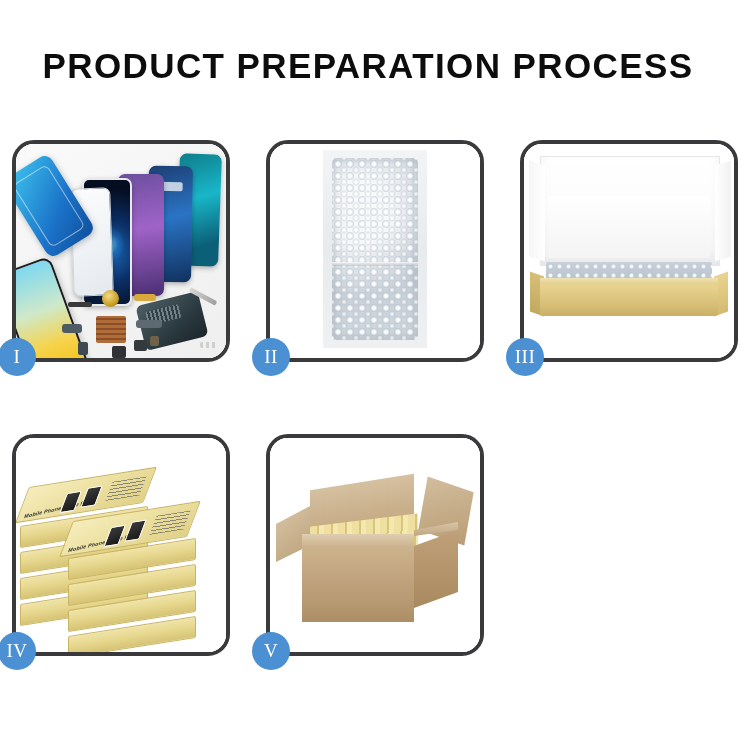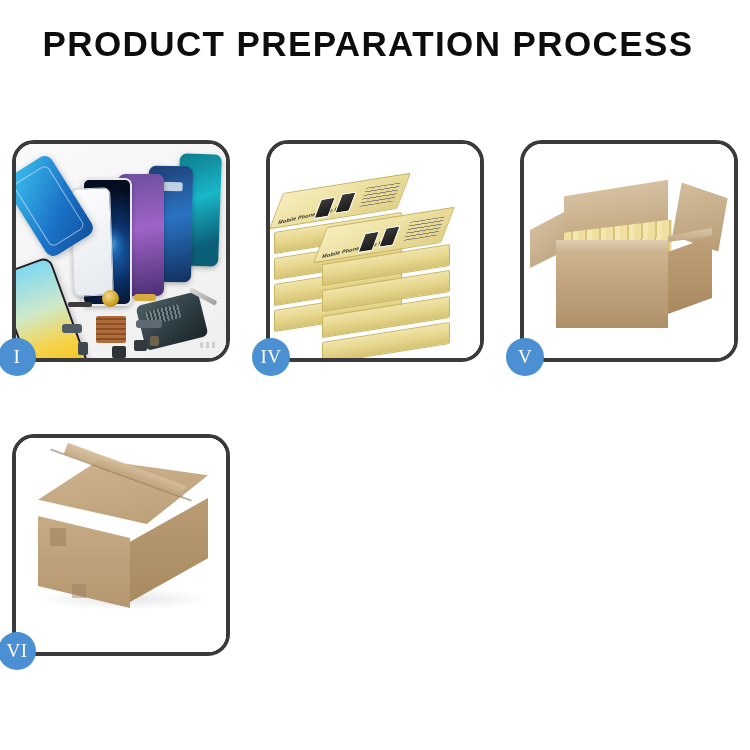--- a/index.html
+++ b/index.html
@@ -11,21 +11,21 @@
     width: 750px;
     height: 750px;
     font-family: "Liberation Sans", sans-serif;
     overflow: hidden;
     position: relative;
   }
 
   
   #header {
     width: 736px;
-    padding-top: 24px;
+    padding-top: 46px;
     text-align: center;
   }
   #main-title {
     font-family: "Liberation Sans", sans-serif;
     font-size: 35px;
     font-weight: bold;
     letter-spacing: 1.4px;
     color: #0d0d0d;
     line-height: 40px;
     white-space: nowrap;
@@ -459,21 +459,47 @@
       <div class="part pt-small1"></div>
       <div class="part pt-small2"></div>
       <div class="part pt-small3"></div>
       <div class="part pt-small4"></div>
       <div class="part pt-tweez"></div>
       <div class="part pt-screws"></div>
     </div>
     <div class="badge">I</div>
   </div>
 
-
+  <div class="panel">
+    <div class="panel-inner">
+      <div class="p2-bg"></div>
+      <div class="bubble-sheet">
+        <div class="bubble-item">
+          <div class="bubbles"></div>
+          <div class="bubbles2"></div>
+          <div class="bubble-seam"></div>
+        </div>
+      </div>
+    </div>
+    <div class="badge">II</div>
+  </div>
+
+  <div class="panel">
+    <div class="panel-inner">
+      <div class="p3-bg"></div>
+      <div class="box3-lid"></div>
+      <div class="box3-foam"></div>
+      <div class="box3-bubble"></div>
+      <div class="box3-left"></div>
+      <div class="box3-right"></div>
+      <div class="box3-rim"></div>
+      <div class="box3-front"></div>
+    </div>
+    <div class="badge">III</div>
+  </div>
 
   <div class="panel">
     <div class="panel-inner">
       <div class="p4-bg"></div>
       <div class="stack">
 
         <div class="sbox" style="left:0px;  top:60px;"></div>
         <div class="sbox" style="left:0px;  top:86px;"></div>
         <div class="sbox" style="left:0px;  top:112px;"></div>
         <div class="sbox" style="left:0px;  top:138px;"></div>
@@ -510,28 +536,14 @@
       <div class="c5-flap-right"></div>
       <div class="c5-contents"></div>
       <div class="c5-rimtop"></div>
       <div class="c5-rimtop2"></div>
       <div class="c5-side"></div>
       <div class="c5-front"></div>
     </div>
     <div class="badge">V</div>
   </div>
 
-  <div class="panel">
-    <div class="panel-inner">
-      <div class="p6-bg"></div>
-      <div class="c6-shadow"></div>
-      <div class="c6-top"></div>
-      <div class="c6-side"></div>
-      <div class="c6-front"></div>
-      <div class="c6-seam"></div>
-      <div class="c6-tape"></div>
-      <div class="c6-tab1"></div>
-      <div class="c6-tab2"></div>
-    </div>
-    <div class="badge">VI</div>
-  </div>
 
 </div>
 
 </body></html>

